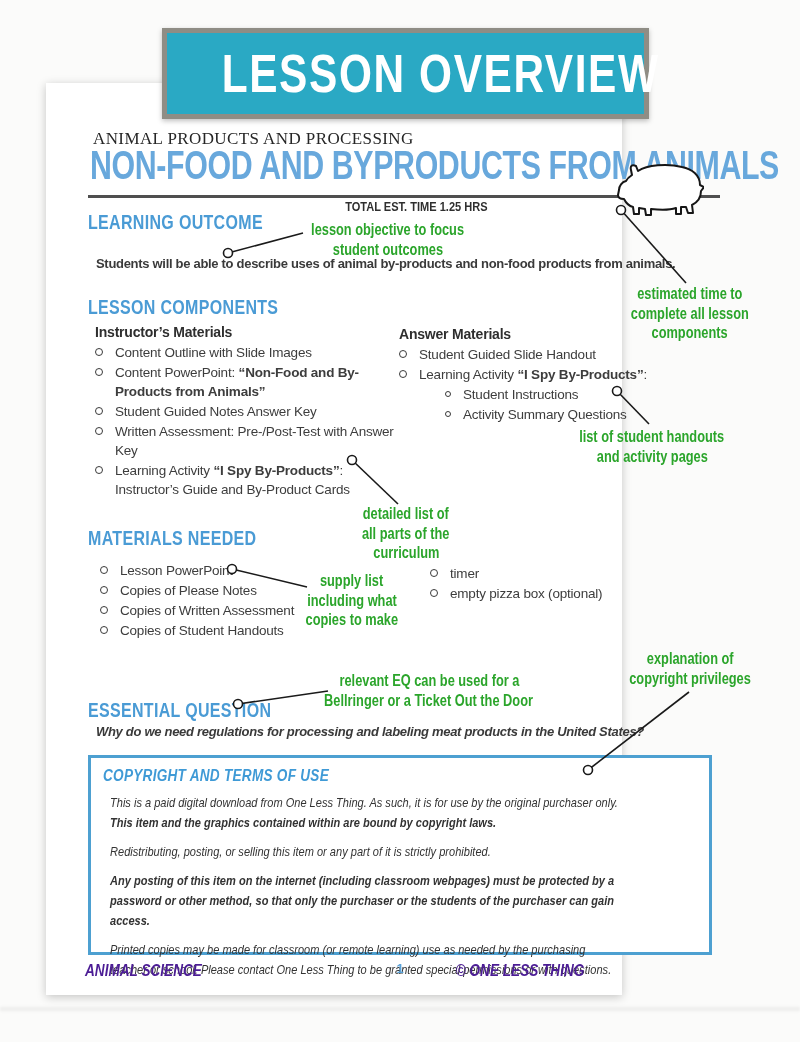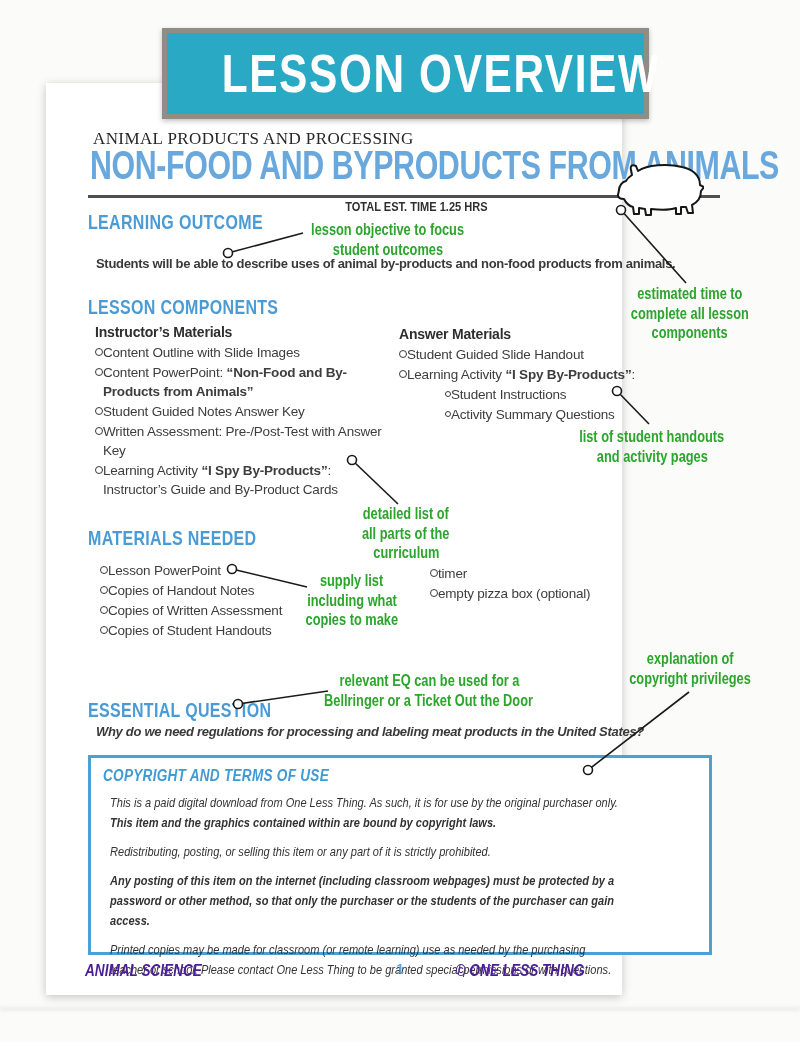--- a/index.html
+++ b/index.html
@@ -41,21 +41,21 @@
   .pig{position:absolute;left:566px;top:72px;z-index:3;}
   
   .h-blue{position:absolute;color:#4a9bd5;font-weight:bold;font-size:20px;letter-spacing:.4px;}
   
   .bodyline{position:absolute;font-size:13px;font-weight:bold;color:#3a3a3a;
     letter-spacing:-.3px;white-space:nowrap;}
   .italic{font-style:italic;}
   .col-label{position:absolute;font-size:14px;font-weight:bold;color:#2e2e2e;letter-spacing:-.2px;white-space:nowrap;}
   
   .list{position:absolute;font-size:13.5px;color:#3d3d3d;letter-spacing:-.2px;}
-  .li{display:flex;margin-bottom:1px;line-height:19px;}
+  .li{display:flex;gap:12px;margin-bottom:1px;line-height:19px;}
   .li .bullet{flex:none;width:6px;height:6px;border:1.7px solid #3a3a3a;border-radius:50%;
     margin-top:5px;background:#fff;}
   .li.sub{margin-left:46px;}
   .li.sub .bullet{width:4px;height:4px;border-width:1.5px;margin-top:6px;}
   .li .t{min-width:0;}
   .ln{white-space:nowrap;}
   .b{font-weight:bold;}
   
   .copy-box{position:absolute;left:42px;top:672px;width:618px;height:194px;
     border:3px solid #4da0d1;background:#fff;box-sizing:content-box;font-style:italic;}
@@ -176,21 +176,21 @@
   <div class="h-blue" style="left:42px;top:444px;">
     <span class="cond">MATERIALS NEEDED</span>
   </div>
   <div class="list" style="left:54px;top:478px;width:270px;">
       <div class="li">
         <span class="bullet"></span>
         <span class="t">Lesson PowerPoint</span>
       </div>
       <div class="li">
         <span class="bullet"></span>
-        <span class="t">Copies of Handout Notes</span>
+        <span class="t">Copies of Please Notes</span>
       </div>
       <div class="li">
         <span class="bullet"></span>
         <span class="t">Copies of Written Assessment</span>
       </div>
       <div class="li">
         <span class="bullet"></span>
         <span class="t">Copies of Student Handouts</span>
       </div>
     </div>

